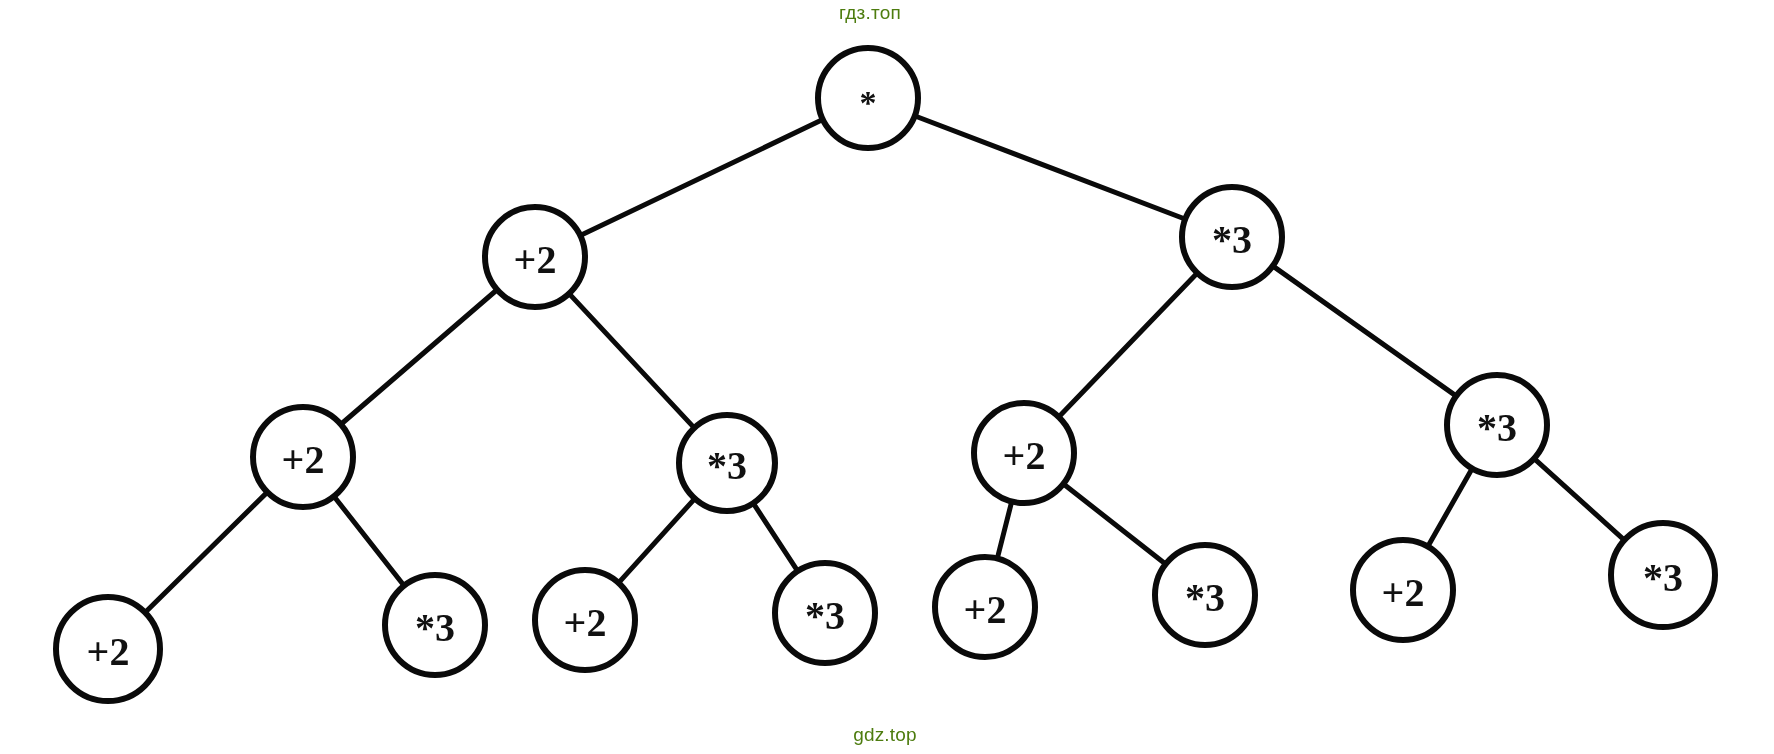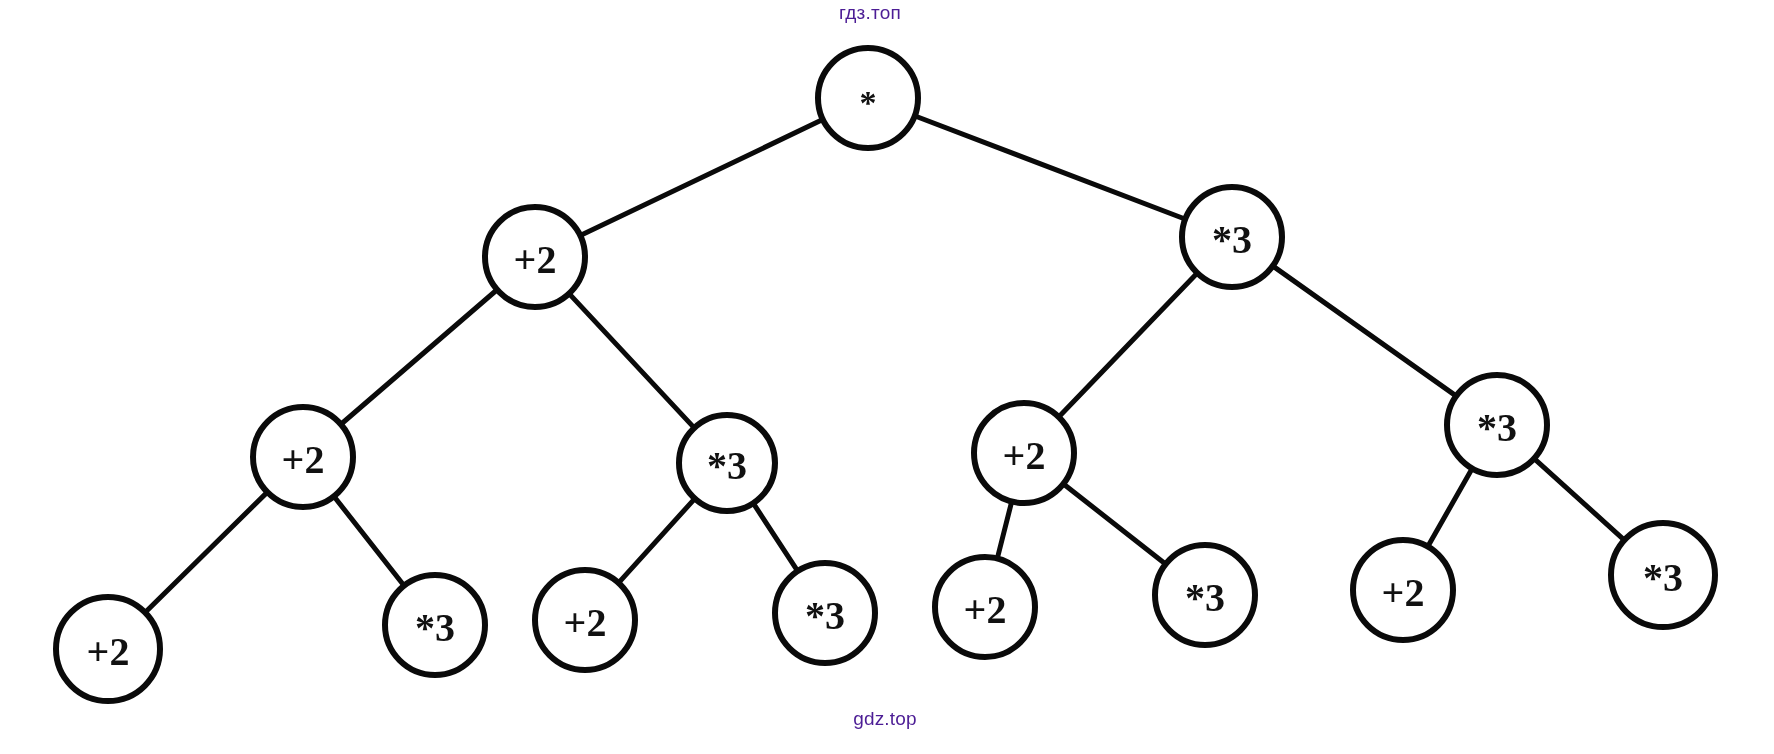--- a/index.html
+++ b/index.html
@@ -43,32 +43,32 @@
     text-anchor: middle;
     dominant-baseline: central;
   }
   .node-label.small {
     font-size: 34px;
   }
   .watermark {
     position: absolute;
     font-family: "Liberation Sans", sans-serif;
     font-size: 19px;
-    color: #4c1d95;
+    color: #4d7c0f;
     white-space: nowrap;
     transform: translateX(-50%);
     letter-spacing: 0.2px;
   }
   #watermark-top {
     left: 870px;
     top: 2px;
   }
   #watermark-bottom {
     left: 885px;
-    top: 708px;
+    top: 724px;
   }
 </style>
 </head>
 <body>
 
 <div id="canvas">
 
   <svg id="tree-svg" viewBox="0 0 1774 754" xmlns="http://www.w3.org/2000/svg">
     <g id="edges-group">
         <line class="edge-line" x1="823.7819491480003" y1="119.11312337978364" x2="579.2180508519997" y2="235.88687662021636" stroke="#0a0a0a"></line>

